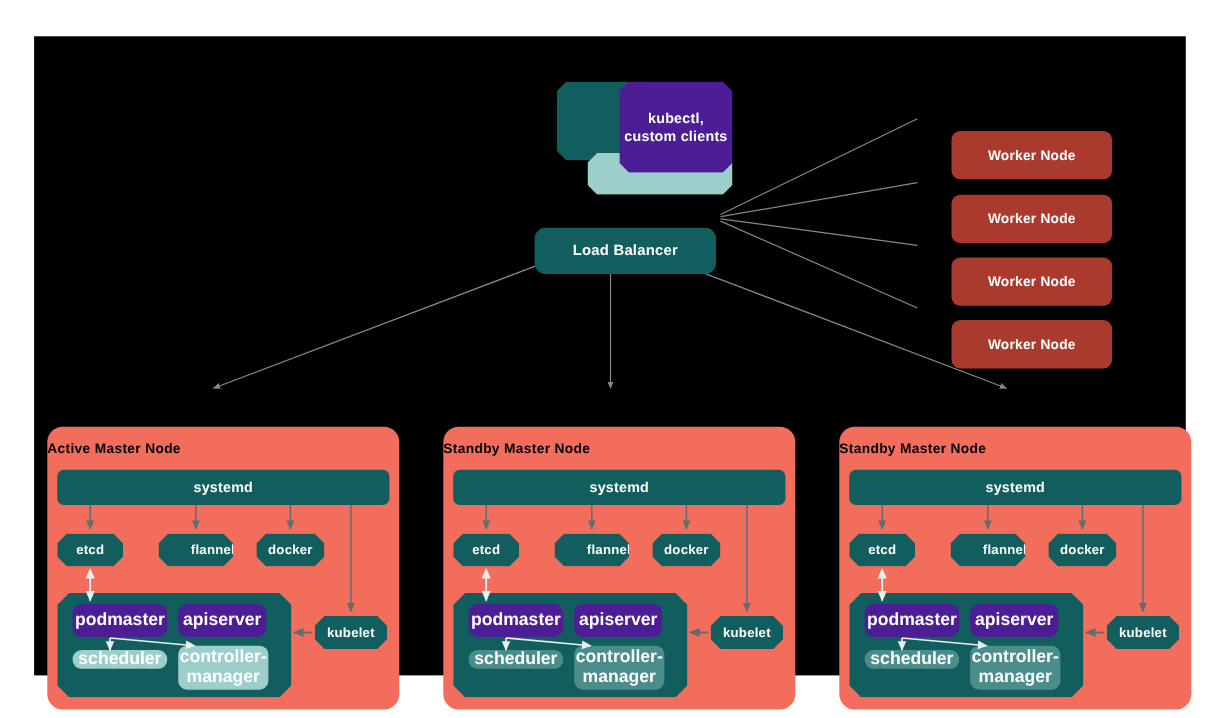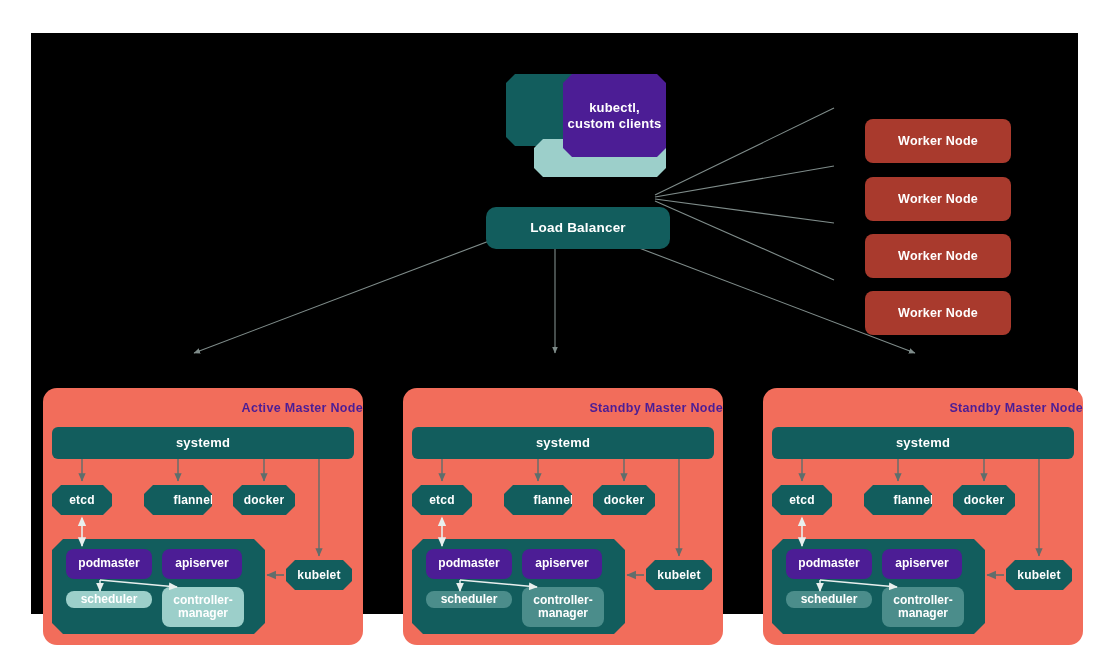--- a/index.html
+++ b/index.html
@@ -49,39 +49,39 @@
   .brick      { background: #a93a2d; }
 
   
   #client-stack { position: absolute; left: 475px; top: 41px; width: 160px; height: 96px; }
   #client-back  { position: absolute; left: 0px;  top: 0px;  width: 90px;  height: 72px; }
   #client-under { position: absolute; left: 28px; top: 65px; width: 132px; height: 38px; }
   #client-main  { position: absolute; left: 57px; top: 0px;  width: 103px; height: 83px;
                   font-size: 13px; padding: 0 4px; }
 
   
-  #load-balancer { left: 455px; top: 174px; width: 184px; height: 42px; font-size: 13.5px; }
+  #load-balancer { left: 455px; top: 174px; width: 165px; height: 42px; font-size: 13.5px; }
 
   
   .worker { left: 834px; width: 146px; height: 44px; font-size: 12.5px; }
 
   
   .master-panel {
     position: absolute;
     top: 355px;
     width: 320px;
     height: 257px;
     border-radius: 14px;
     background: #f26d5b;
   }
   .panel-title {
     position: absolute;
     top: 13px; left: 0; right: 0;
-    text-align: right;
-    color: #4c1d95;
+    text-align: left;
+    color: #000000;
     font-size: 12.5px;
     font-weight: bold;
     letter-spacing: 0.3px;
   }
   .systemd { left: 9px; top: 39px; width: 302px; height: 32px; font-size: 13px; }
   .svc     { top: 97px; width: 62px; height: 30px; font-size: 12px; }
   .svc-etcd    { left: 9px;   width: 60px; }
   .svc-flannel { left: 101px; width: 68px; padding-left: 31px; }
   .svc-docker  { left: 190px; width: 62px; }
 
@@ -92,21 +92,21 @@
     background: #125d5d;
     clip-path: polygon(11px 0, calc(100% - 11px) 0, 100% 11px, 100% calc(100% - 11px),
                        calc(100% - 11px) 100%, 11px 100%, 0 calc(100% - 11px), 0 11px);
   }
   .pod {
     position: absolute;
     display: flex; align-items: center; justify-content: center;
     text-align: center;
     color: #ffffff;
     font-weight: bold;
-    font-size: 12px;
+    font-size: 16px;
     line-height: 1.12;
     border-radius: 8px;
     box-sizing: border-box;
   }
   .pod-podmaster { left: 14px; top: 10px;  width: 86px; height: 30px; }
   .pod-apiserver { left: 110px; top: 10px; width: 80px; height: 30px; }
   .pod-scheduler { left: 14px; top: 52px;  width: 86px; height: 17px; }
   .pod-ctrlmgr   { left: 110px; top: 48px; width: 82px; height: 40px; }
 
   .kubelet { left: 243px; top: 172px; width: 66px; height: 30px; font-size: 12px; }

